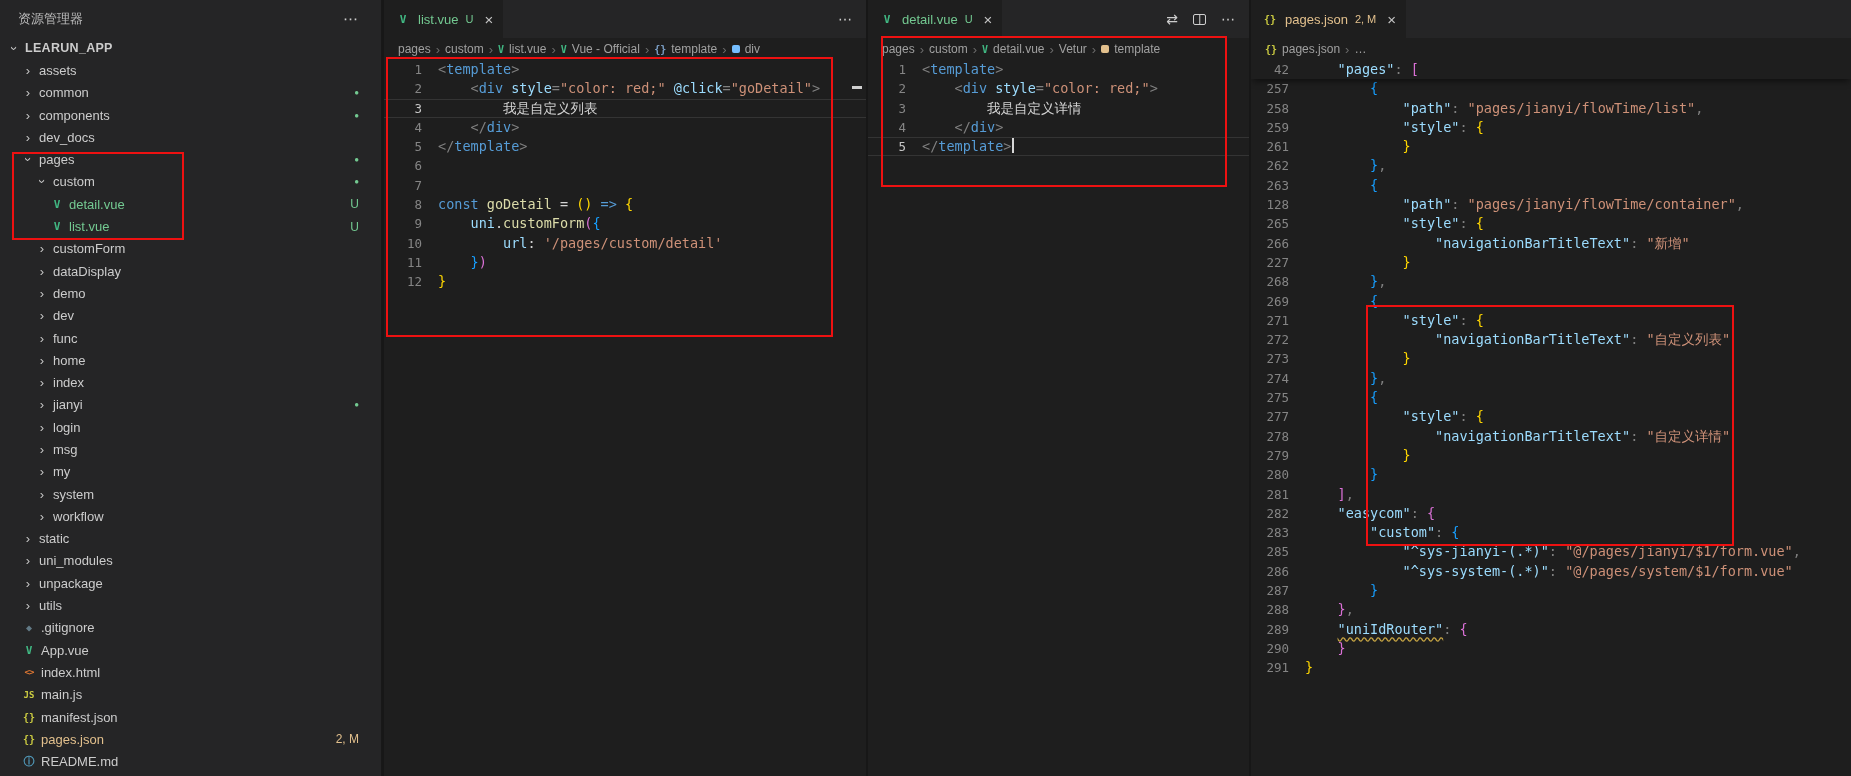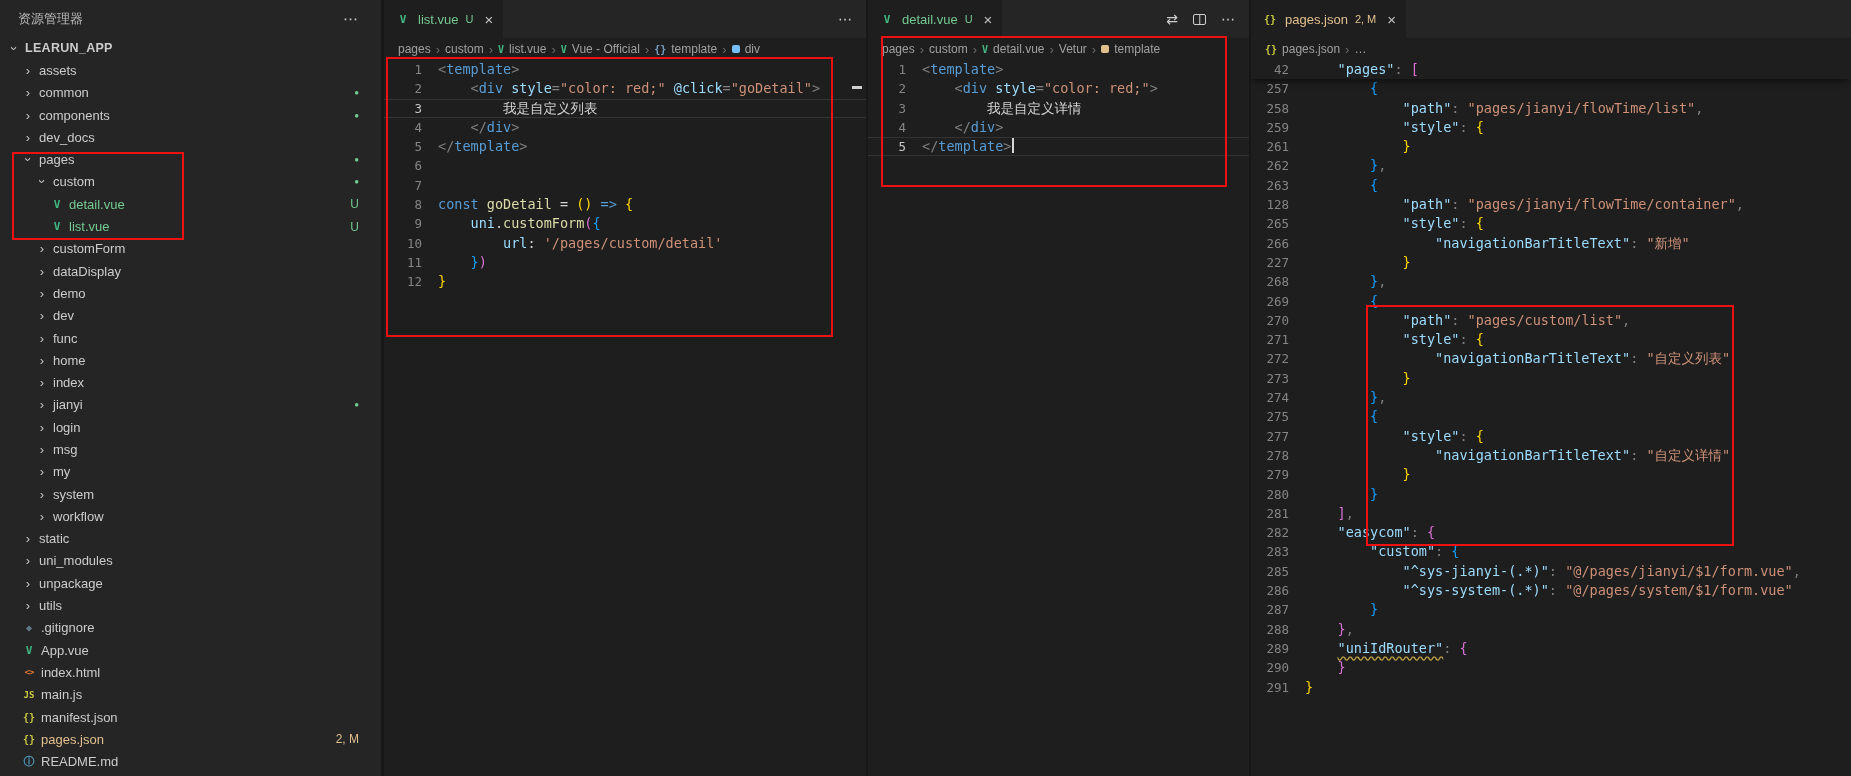--- a/index.html
+++ b/index.html
@@ -389,21 +389,20 @@
           <div class="cl"><span class="ln">259</span><span class="lc"><span class="tk-w">            </span><span class="tk-a">"style"</span><span class="tk-p">:</span><span class="tk-w"> </span><span class="tk-g1">{</span></span></div>
           <div class="cl"><span class="ln">261</span><span class="lc"><span class="tk-w">            </span><span class="tk-g1">}</span></span></div>
           <div class="cl"><span class="ln">262</span><span class="lc"><span class="tk-w">        </span><span class="tk-g3">}</span><span class="tk-p">,</span></span></div>
           <div class="cl"><span class="ln">263</span><span class="lc"><span class="tk-w">        </span><span class="tk-g3">{</span></span></div>
           <div class="cl"><span class="ln">128</span><span class="lc"><span class="tk-w">            </span><span class="tk-a">"path"</span><span class="tk-p">:</span><span class="tk-w"> </span><span class="tk-s">"pages/jianyi/flowTime/container"</span><span class="tk-p">,</span></span></div>
           <div class="cl"><span class="ln">265</span><span class="lc"><span class="tk-w">            </span><span class="tk-a">"style"</span><span class="tk-p">:</span><span class="tk-w"> </span><span class="tk-g1">{</span></span></div>
           <div class="cl"><span class="ln">266</span><span class="lc"><span class="tk-w">                </span><span class="tk-a">"navigationBarTitleText"</span><span class="tk-p">:</span><span class="tk-w"> </span><span class="tk-s">"新增"</span></span></div>
           <div class="cl"><span class="ln">227</span><span class="lc"><span class="tk-w">            </span><span class="tk-g1">}</span></span></div>
           <div class="cl"><span class="ln">268</span><span class="lc"><span class="tk-w">        </span><span class="tk-g3">}</span><span class="tk-p">,</span></span></div>
           <div class="cl"><span class="ln">269</span><span class="lc"><span class="tk-w">        </span><span class="tk-g3">{</span></span></div>
-          <div class="cl"><span class="ln">270</span><span class="lc"><span class="tk-w">            </span><span class="tk-a">"path"</span><span class="tk-p">:</span><span class="tk-w"> </span><span class="tk-s">"pages/custom/list"</span><span class="tk-p">,</span></span></div>
           <div class="cl"><span class="ln">271</span><span class="lc"><span class="tk-w">            </span><span class="tk-a">"style"</span><span class="tk-p">:</span><span class="tk-w"> </span><span class="tk-g1">{</span></span></div>
           <div class="cl"><span class="ln">272</span><span class="lc"><span class="tk-w">                </span><span class="tk-a">"navigationBarTitleText"</span><span class="tk-p">:</span><span class="tk-w"> </span><span class="tk-s">"自定义列表"</span></span></div>
           <div class="cl"><span class="ln">273</span><span class="lc"><span class="tk-w">            </span><span class="tk-g1">}</span></span></div>
           <div class="cl"><span class="ln">274</span><span class="lc"><span class="tk-w">        </span><span class="tk-g3">}</span><span class="tk-p">,</span></span></div>
           <div class="cl"><span class="ln">275</span><span class="lc"><span class="tk-w">        </span><span class="tk-g3">{</span></span></div>
           <div class="cl"><span class="ln">277</span><span class="lc"><span class="tk-w">            </span><span class="tk-a">"style"</span><span class="tk-p">:</span><span class="tk-w"> </span><span class="tk-g1">{</span></span></div>
           <div class="cl"><span class="ln">278</span><span class="lc"><span class="tk-w">                </span><span class="tk-a">"navigationBarTitleText"</span><span class="tk-p">:</span><span class="tk-w"> </span><span class="tk-s">"自定义详情"</span></span></div>
           <div class="cl"><span class="ln">279</span><span class="lc"><span class="tk-w">            </span><span class="tk-g1">}</span></span></div>
           <div class="cl"><span class="ln">280</span><span class="lc"><span class="tk-w">        </span><span class="tk-g3">}</span></span></div>
           <div class="cl"><span class="ln">281</span><span class="lc"><span class="tk-w">    </span><span class="tk-g2">]</span><span class="tk-p">,</span></span></div>

